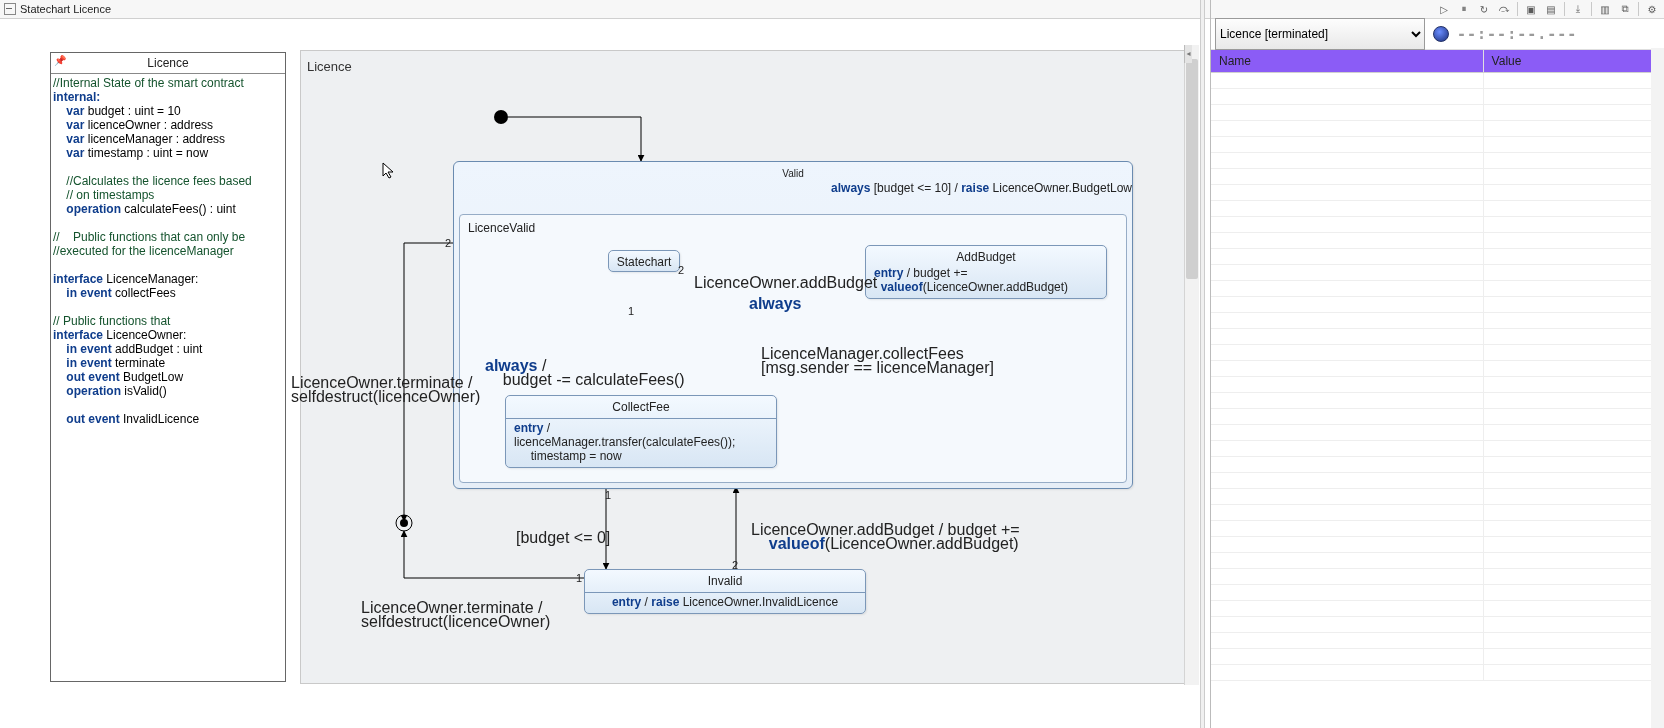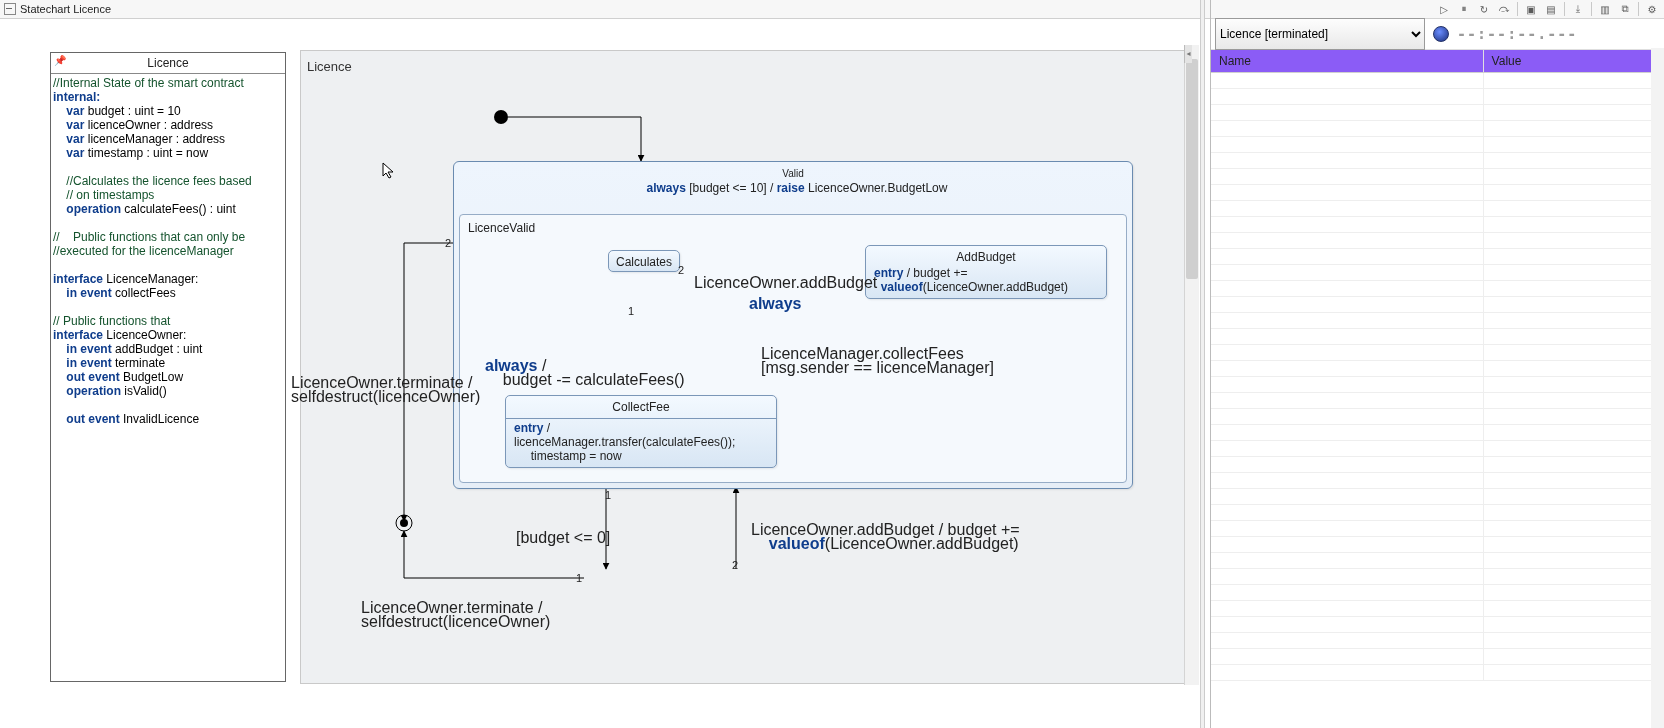--- a/index.html
+++ b/index.html
@@ -135,21 +135,21 @@
     background: linear-gradient(#eef5fd, #e6eef7);
     box-shadow: 1px 1px 2px rgba(0,0,0,.08);
   }
   .state-valid .vhdr {
     text-align: center;
     padding-top: 6px;
     font-size: 10px;
     color: #222;
   }
   .state-valid .vact {
-    text-align: center;
+    text-align: right;
     padding-left: 8px;
     padding-top: 2px;
     font-size: 12px;
   }
   .state-valid .region {
     position: absolute;
     left: 5px; right: 5px;
     top: 52px;
     bottom: 5px;
     border: 1px solid #96acc6;
@@ -371,36 +371,41 @@
     </svg>
 
     <div class="state-valid">
       <div class="vhdr">Valid</div>
       <div class="vact" id="valid-action"><span class="kw">always</span> [budget &lt;= 10] / <span class="kw">raise</span> LicenceOwner.BudgetLow</div>
 
       <div class="region">
         <div class="rtitle">LicenceValid</div>
 
         <div class="substate" style="left:148px; top:35px; width:70px;">
-          <div class="stit">Calculates</div>
+          <div class="stit">Statechart</div>
         </div>
 
         <div class="substate" style="left:405px; top:30px; width:240px;">
           <div class="stit">AddBudget</div>
           <div class="sline" id="addbudget-body"><span class="kw">entry</span> / budget +=<br>&nbsp;&nbsp;<span class="kw">valueof</span>(LicenceOwner.addBudget)</div>
         </div>
 
         <div class="substate" style="left:45px; top:180px; width:270px;">
           <div class="stit">CollectFee</div>
           <div class="sep"></div>
           <div class="sline" id="collectfee-body"><span class="kw">entry</span> /<br>licenceManager.transfer(calculateFees());<br>&nbsp;&nbsp;&nbsp;&nbsp;&nbsp;timestamp = now</div>
         </div>
       </div>
     </div>
 
+    <div class="substate" style="left:283px; top:518px; width:280px;">
+      <div class="stit">Invalid</div>
+      <div class="sep"></div>
+      <div class="sline" style="text-align:center;" id="invalid-body"><span class="kw">entry</span> / <span class="kw">raise</span> LicenceOwner.InvalidLicence</div>
+    </div>
 
     <div class="lbl" style="left:393px; top:225px;" id="lbl-op-add">LicenceOwner.addBudget</div>
     <div class="lbl" style="left:448px; top:246px;" id="lbl-add-op"><span class="kw">always</span></div>
     <div class="lbl" style="left:184px; top:308px;" id="lbl-always-fee"><span class="kw">always</span> /<br>&nbsp;&nbsp;&nbsp;&nbsp;budget -= calculateFees()</div>
     <div class="lbl" style="left:460px; top:296px;" id="lbl-collect">LicenceManager.collectFees<br>[msg.sender == licenceManager]</div>
     <div class="lbl" style="left:215px; top:480px;" id="lbl-budget0">[budget &lt;= 0]</div>
     <div class="lbl" style="left:450px; top:472px;" id="lbl-inv-add">LicenceOwner.addBudget /  budget +=<br>&nbsp;&nbsp;&nbsp;&nbsp;<span class="kw">valueof</span>(LicenceOwner.addBudget)</div>
     <div class="lbl" style="left:-10px; top:325px; text-align:right; width:160px;" id="lbl-term-valid">LicenceOwner.terminate /<br>selfdestruct(licenceOwner)</div>
     <div class="lbl" style="left:60px; top:550px;" id="lbl-term-invalid">LicenceOwner.terminate /<br>selfdestruct(licenceOwner)</div>
 

